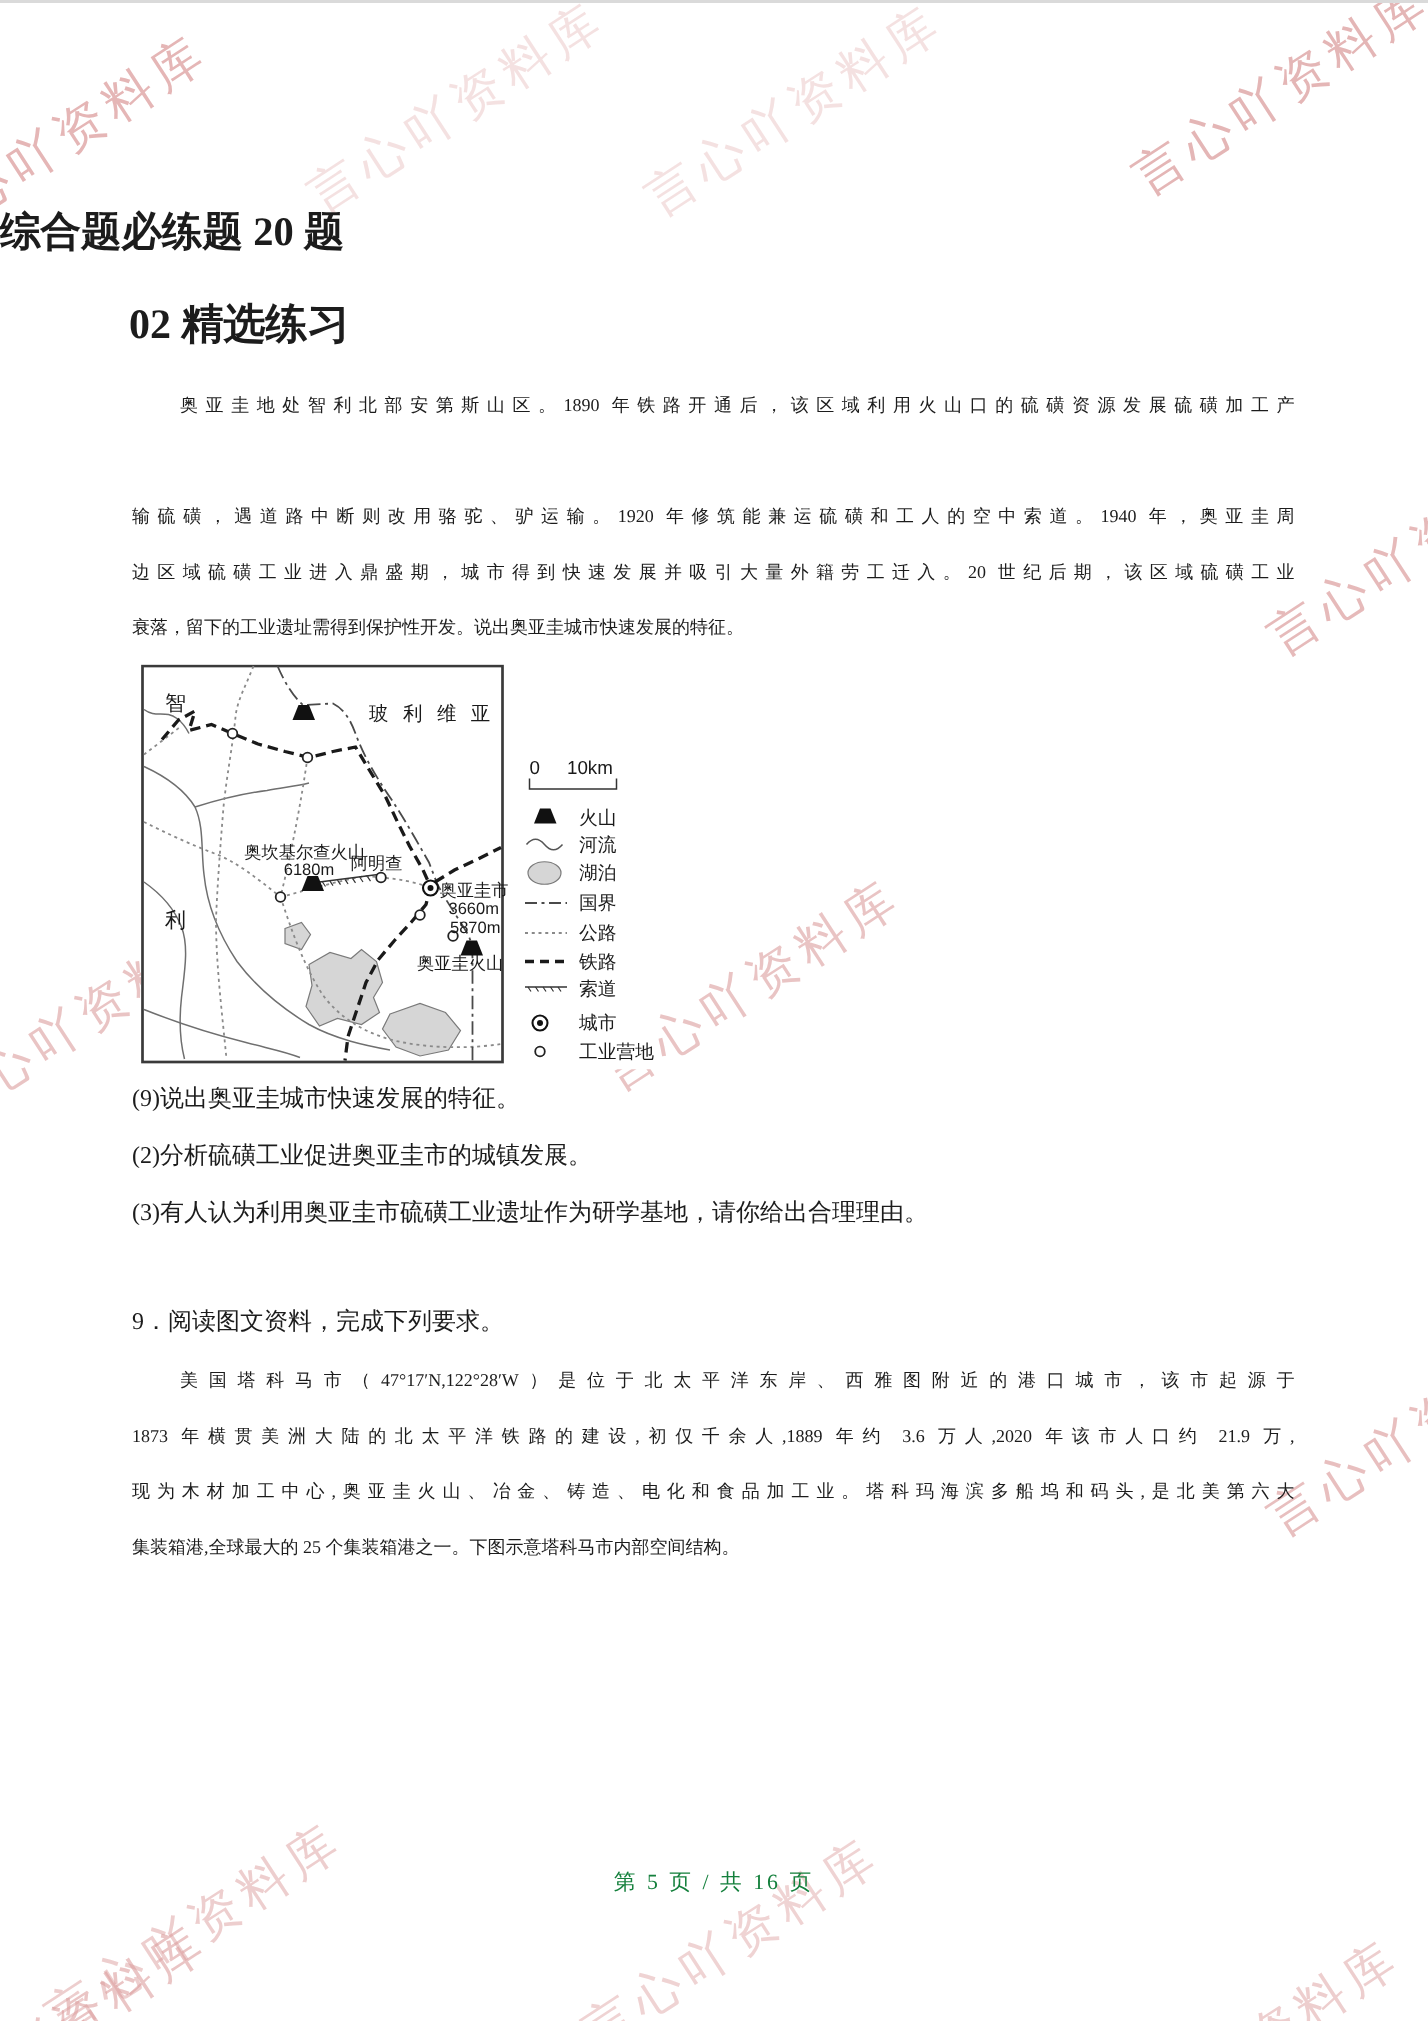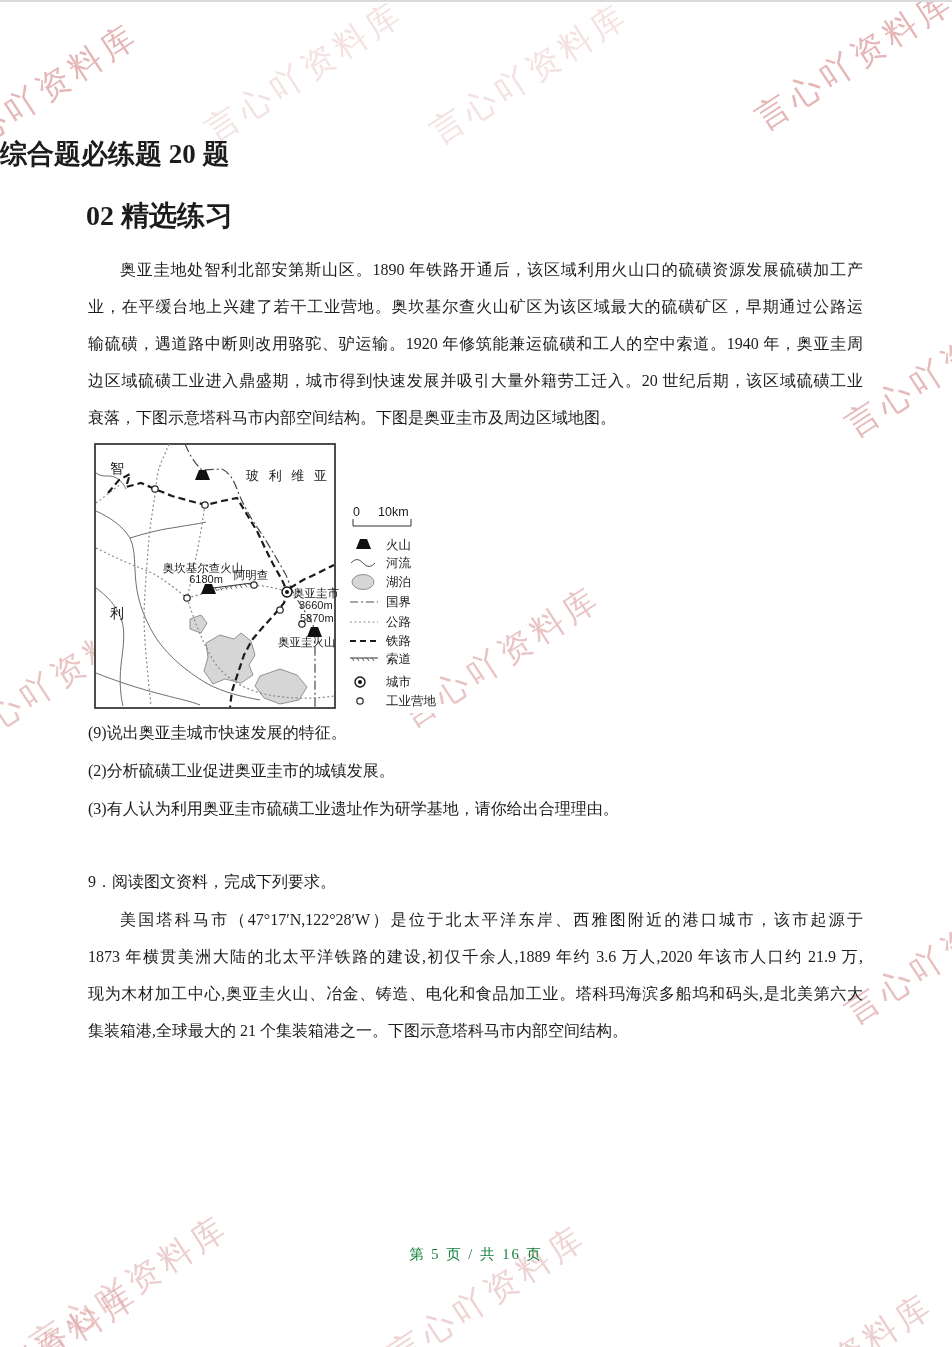--- a/index.html
+++ b/index.html
@@ -30,21 +30,21 @@
     position:absolute;top:116px;left:0;width:100%;
     text-align:left;font-size:27px;font-weight:bold;
   }
   .section{
     position:absolute;left:86px;top:172px;
     font-size:28px;font-weight:bold;
   }
   .prompt{position:absolute;left:88px;font-size:16px;line-height:24px;}
   .pline{
     position:absolute;left:88px;width:775px;
-    font-size:16px;line-height:24px;
+    font-size:12px;line-height:24px;
   }
   .pline.just{text-align:justify;text-align-last:justify;}
   .pline.indent{padding-left:32px;width:743px;}
   .subq{position:absolute;left:88px;font-size:16px;line-height:24px;}
   .footer{
     position:absolute;top:1243px;left:0;width:100%;
     text-align:center;font-size:14.5px;letter-spacing:2px;color:#15803d;
   }
   .mapsvg{position:absolute;left:94px;top:441px;}
   .mapsvg text{font-family:"Liberation Sans", sans-serif;fill:#1a1a1a;}
@@ -67,24 +67,23 @@
   <div class="wm" style="left:488px;top:1294px;opacity:.45">言心吖资料库</div>
   <div class="wm" style="left:835px;top:1362px;opacity:.5">言心吖资料库</div>
 
   <div class="content">
 
     <h1 class="title">综合题必练题 20 题</h1>
     <h2 class="section">02 精选练习</h2>
 
 
     <div class="pline just indent" style="top:256px">奥亚圭地处智利北部安第斯山区。1890 年铁路开通后，该区域利用火山口的硫磺资源发展硫磺加工产</div>
-    <div class="pline just" style="top:293px">业，在平缓台地上兴建了若干工业营地。奥坎基尔查火山矿区为该区域最大的硫磺矿区，早期通过公路运</div>
     <div class="pline just" style="top:330px">输硫磺，遇道路中断则改用骆驼、驴运输。1920 年修筑能兼运硫磺和工人的空中索道。1940 年，奥亚圭周</div>
     <div class="pline just" style="top:367px">边区域硫磺工业进入鼎盛期，城市得到快速发展并吸引大量外籍劳工迁入。20 世纪后期，该区域硫磺工业</div>
-    <div class="pline" style="top:404px">衰落，下图示意塔科马市内部空间结构。下图是奥亚圭市及周边区域地图。</div>
+    <div class="pline" style="top:404px">衰落，留下的工业遗址需得到保护性开发。说出奥亚圭城市快速发展的特征。</div>
 
     <svg class="mapsvg" width="345" height="270" viewBox="0 0 345 270">
       <rect x="0" y="0" width="345" height="270" fill="#ffffff"></rect>
       <rect x="1" y="1" width="240" height="264" fill="#ffffff" stroke="#3a3a3a" stroke-width="1.8"></rect>
 
       <g stroke="#6f6f6f" stroke-width="1" fill="none">
         <path d="M2,68 C15,74 28,82 36,95 C42,108 40,124 42,140 C44,160 52,180 64,198 C76,214 92,228 112,240 C130,250 150,254 166,257"></path>
         <path d="M2,145 C12,152 22,162 27,175 C32,188 29,205 27,222 C25,240 27,255 29,263"></path>
         <path d="M2,230 C22,238 46,246 70,252 C85,256 96,258 106,262"></path>
         <path d="M36,95 C52,90 68,86 84,84 C94,82 104,81 112,79"></path>
@@ -186,17 +185,17 @@
 
     <div class="subq" style="top:719px">(9)说出奥亚圭城市快速发展的特征。</div>
     <div class="subq" style="top:757px">(2)分析硫磺工业促进奥亚圭市的城镇发展。</div>
     <div class="subq" style="top:795px">(3)有人认为利用奥亚圭市硫磺工业遗址作为研学基地，请你给出合理理由。</div>
 
     <div class="prompt" style="top:868px">9．阅读图文资料，完成下列要求。</div>
 
     <div class="pline just indent" style="top:906px">美国塔科马市（47°17′N,122°28′W）是位于北太平洋东岸、西雅图附近的港口城市，该市起源于</div>
     <div class="pline just" style="top:943px">1873 年横贯美洲大陆的北太平洋铁路的建设,初仅千余人,1889 年约 3.6 万人,2020 年该市人口约 21.9 万,</div>
     <div class="pline just" style="top:980px">现为木材加工中心,奥亚圭火山、冶金、铸造、电化和食品加工业。塔科玛海滨多船坞和码头,是北美第六大</div>
-    <div class="pline" style="top:1017px">集装箱港,全球最大的 21 个集装箱港之一。下图示意塔科马市内部空间结构。</div>
+    <div class="pline" style="top:1017px">集装箱港,全球最大的 25 个集装箱港之一。下图示意塔科马市内部空间结构。</div>
 
     <div class="footer">第 5 页 / 共 16 页</div>
   </div>
 </div>
 
 </body></html>

